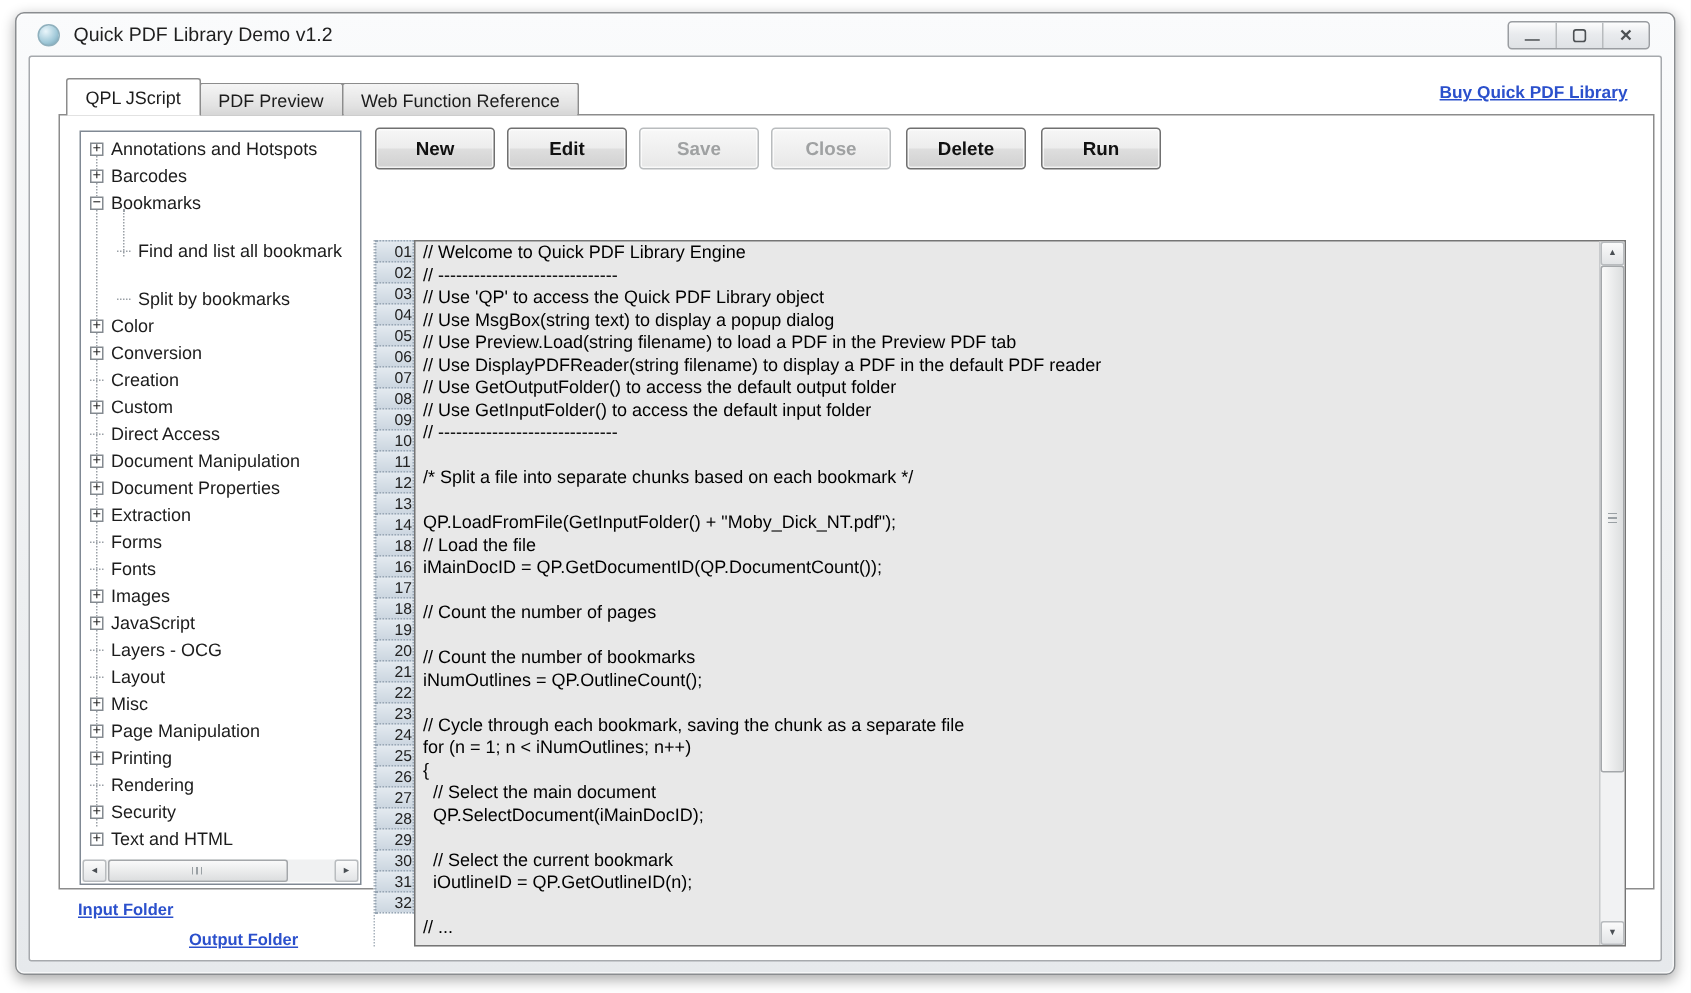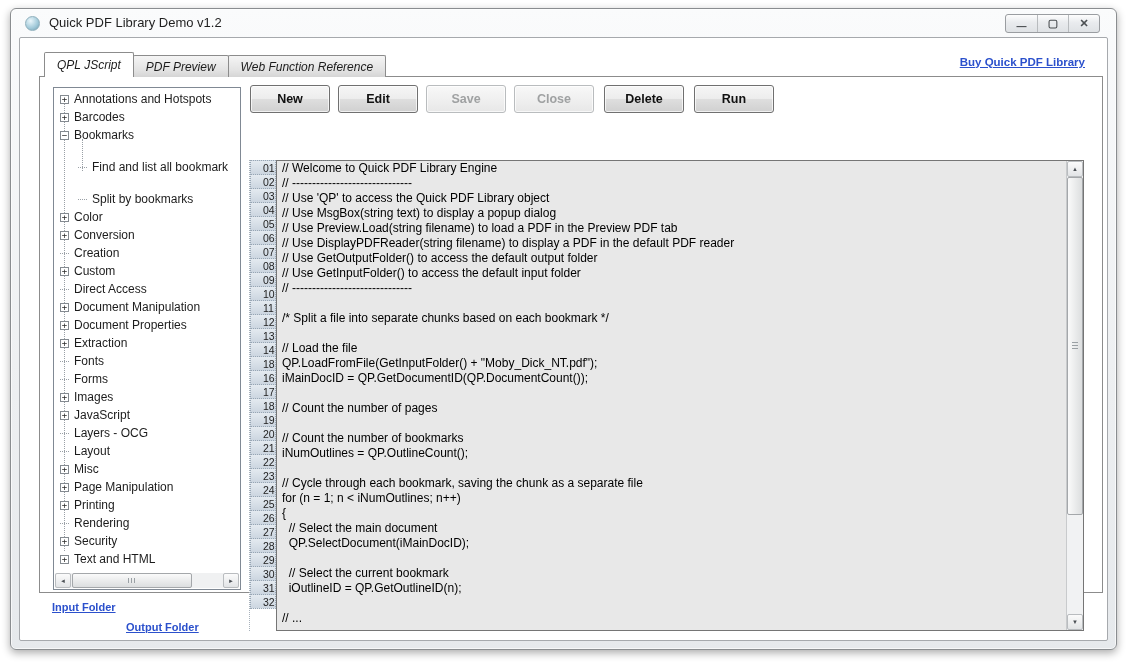--- a/index.html
+++ b/index.html
@@ -30,21 +30,21 @@
   .client{position:absolute;left:8px;top:28px;right:8px;bottom:8px;background:#fff;
     border:1px solid #a6a9ad;border-radius:2px;}
 
   .buy-link{position:absolute;right:22px;top:18px;font-size:11.5px;font-weight:bold;
     color:#2b50cc;text-decoration:underline;cursor:pointer;}
 
   
   .tabbar{position:absolute;left:24px;top:14px;height:25px;display:flex;align-items:flex-end;z-index:3;}
   .tab{height:22px;padding:0 12px;display:flex;align-items:center;font-size:12px;color:#1c1c1c;
     border:1px solid #8c8c8c;border-bottom:none;border-radius:2px 2px 0 0;margin-left:-1px;
-    background:linear-gradient(#f5f5f5,#e2e2e2 70%,#d5d5d5);cursor:pointer;white-space:nowrap;font-style:italic;}
+    background:linear-gradient(#f5f5f5,#e2e2e2 70%,#d5d5d5);cursor:pointer;white-space:nowrap;}
   .tab.active{height:25px;background:#fff;z-index:4;margin-left:0;}
 
   
   .tabpage{position:absolute;left:19px;top:38px;width:1064px;height:517px;background:#fff;
     border:1px solid #8c8c8c;z-index:2;}
 
   
   .tree-panel{position:absolute;left:13px;top:10px;width:188px;height:503px;background:#fff;
     border:1px solid #808994;overflow:hidden;}
   .tree-rows{position:absolute;left:0;top:2px;right:0;bottom:17px;overflow:hidden;}
@@ -190,25 +190,25 @@
             <div class="tree-row lvl0">
               <span class="tree-box">+</span>
               <span>Document Properties</span>
             </div>
             <div class="tree-row lvl0">
               <span class="tree-box">+</span>
               <span>Extraction</span>
             </div>
             <div class="tree-row lvl0">
               <span class="tree-nobox"></span>
+              <span>Forms</span>
+            </div>
+            <div class="tree-row lvl0">
+              <span class="tree-nobox"></span>
               <span>Fonts</span>
-            </div>
-            <div class="tree-row lvl0">
-              <span class="tree-nobox"></span>
-              <span>Forms</span>
             </div>
             <div class="tree-row lvl0">
               <span class="tree-box">+</span>
               <span>Images</span>
             </div>
             <div class="tree-row lvl0">
               <span class="tree-box">+</span>
               <span>JavaScript</span>
             </div>
             <div class="tree-row lvl0">
@@ -306,22 +306,22 @@
             <div class="cline">// Use 'QP' to access the Quick PDF Library object</div>
             <div class="cline">// Use MsgBox(string text) to display a popup dialog</div>
             <div class="cline">// Use Preview.Load(string filename) to load a PDF in the Preview PDF tab</div>
             <div class="cline">// Use DisplayPDFReader(string filename) to display a PDF in the default PDF reader</div>
             <div class="cline">// Use GetOutputFolder() to access the default output folder</div>
             <div class="cline">// Use GetInputFolder() to access the default input folder</div>
             <div class="cline">// ------------------------------</div>
             <div class="cline"></div>
             <div class="cline">/* Split a file into separate chunks based on each bookmark */</div>
             <div class="cline"></div>
+            <div class="cline">QP.LoadFromFile(GetInputFolder() + "Moby_Dick_NT.pdf");</div>
             <div class="cline">// Load the file</div>
-            <div class="cline">QP.LoadFromFile(GetInputFolder() + "Moby_Dick_NT.pdf");</div>
             <div class="cline">iMainDocID = QP.GetDocumentID(QP.DocumentCount());</div>
             <div class="cline"></div>
             <div class="cline">// Count the number of pages</div>
             <div class="cline"></div>
             <div class="cline">// Count the number of bookmarks</div>
             <div class="cline">iNumOutlines = QP.OutlineCount();</div>
             <div class="cline"></div>
             <div class="cline">// Cycle through each bookmark, saving the chunk as a separate file</div>
             <div class="cline">for (n = 1; n &lt; iNumOutlines; n++)</div>
             <div class="cline">{</div>

